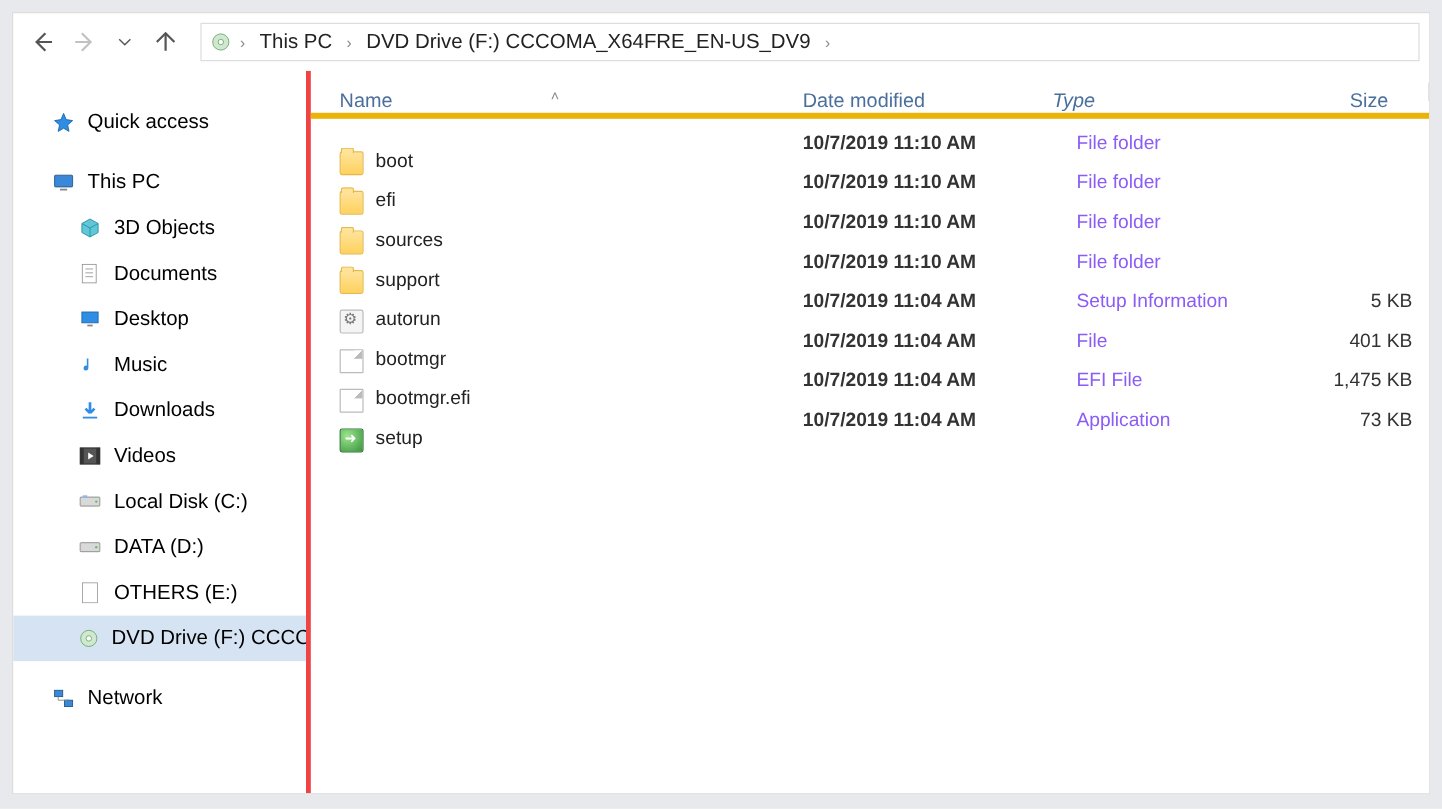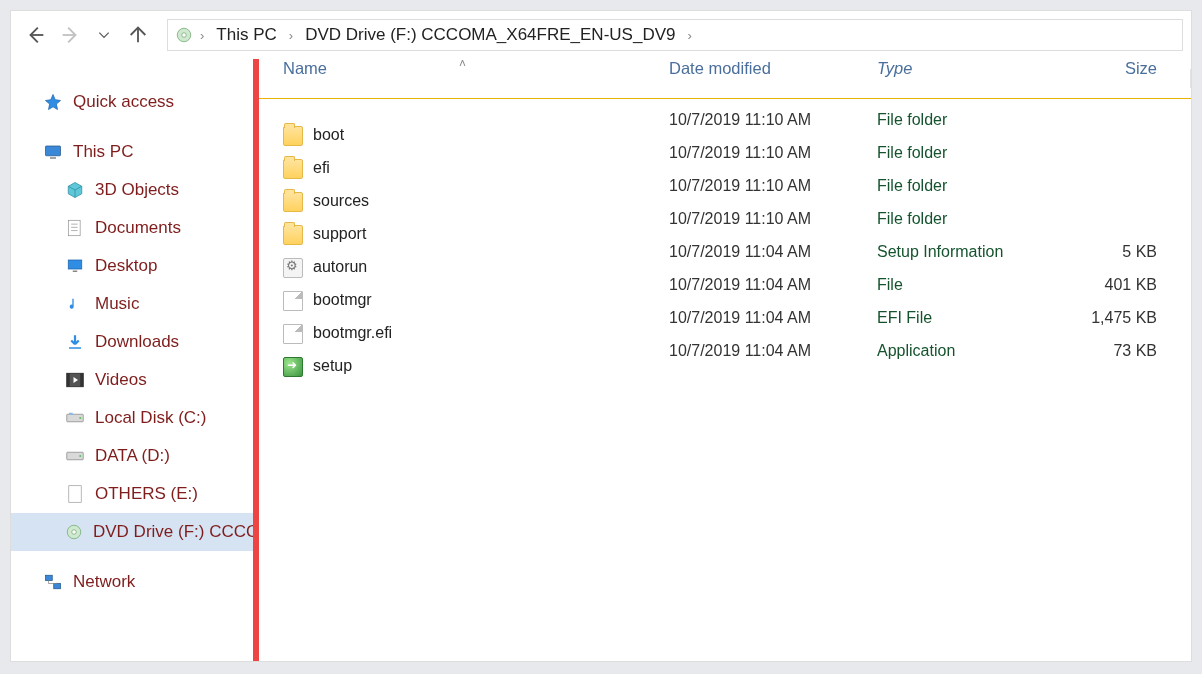--- a/index.html
+++ b/index.html
@@ -53,24 +53,24 @@
   .bc-seg { padding: 2px 6px; white-space: nowrap; }
   .bc-chev { color: #888; font-size: 13px; padding: 0 2px; }
   
   .split {
     display: flex;
     flex: 1;
     overflow: hidden;
   }
   .nav-pane {
     width: 248px;
-    border-right: 6px solid #ef4444;
+    border-right: 4px solid #ef4444;
     padding-top: 24px;
     font-size: 17px;
-    color: #7f1d1d;
+    color: #000000;
   }
   .nav-item {
     display: flex;
     align-items: center;
     height: 38px;
     padding-left: 32px;
     gap: 10px;
     white-space: nowrap;
     overflow: hidden;
   }
@@ -80,43 +80,43 @@
   .nav-icon { width: 20px; height: 20px; display: inline-flex; align-items:center; justify-content:center; }
   
   .content {
     flex: 1;
     display: flex;
     flex-direction: column;
     font-size: 16px;
   }
   .cols {
     display: flex;
-    align-items: flex-start;
+    align-items: flex-end;
     height: 40px;
     color: #4a6f9c;
     font-size: 16.5px;
     position: relative;
-    border-bottom: 1px solid #eab308;
+    border-bottom: 5px solid #eab308;
   }
   .col-name { width: 410px; padding-left: 24px; position: relative;}
   .col-date { width: 208px; }
   .col-type { width: 170px; font-style: italic; }
   .col-size { width: 118px; text-align: right; padding-right: 8px;}
   .col-sep { position:absolute; right:0; top:10px; bottom:10px; width:1px; background:#e2e2e2;}
   .sort-ind { position:absolute; left: 200px; top:-2px; font-size:12px; color:#888;}
   .rows { padding-top: 4px; }
   .row {
     display: flex;
     align-items: center;
     height: 33px;
     color: #222;
   }
   .cell-name { width: 410px; padding-left: 24px; display:flex; gap:10px;margin-top:32px;}
-  .cell-date { width: 208px; color:#333;}
-  .cell-type { width: 170px; color:#14532d;}
+  .cell-date { width: 208px; color:#333;font-weight:bold;}
+  .cell-type { width: 170px; color:#8b5cf6;margin-left:20px;}
   .cell-size { width: 118px; text-align: right; padding-right: 8px; color:#333;}
   
   .ico { width:20px; height:20px; display:inline-block; position:relative; }
   .ico-folder {
     background: linear-gradient(#ffe39b,#ffd25e);
     border:1px solid #e6b847;
     border-radius:2px;
   }
   .ico-folder::before{
     content:""; position:absolute; top:-4px; left:0; width:9px; height:4px;

